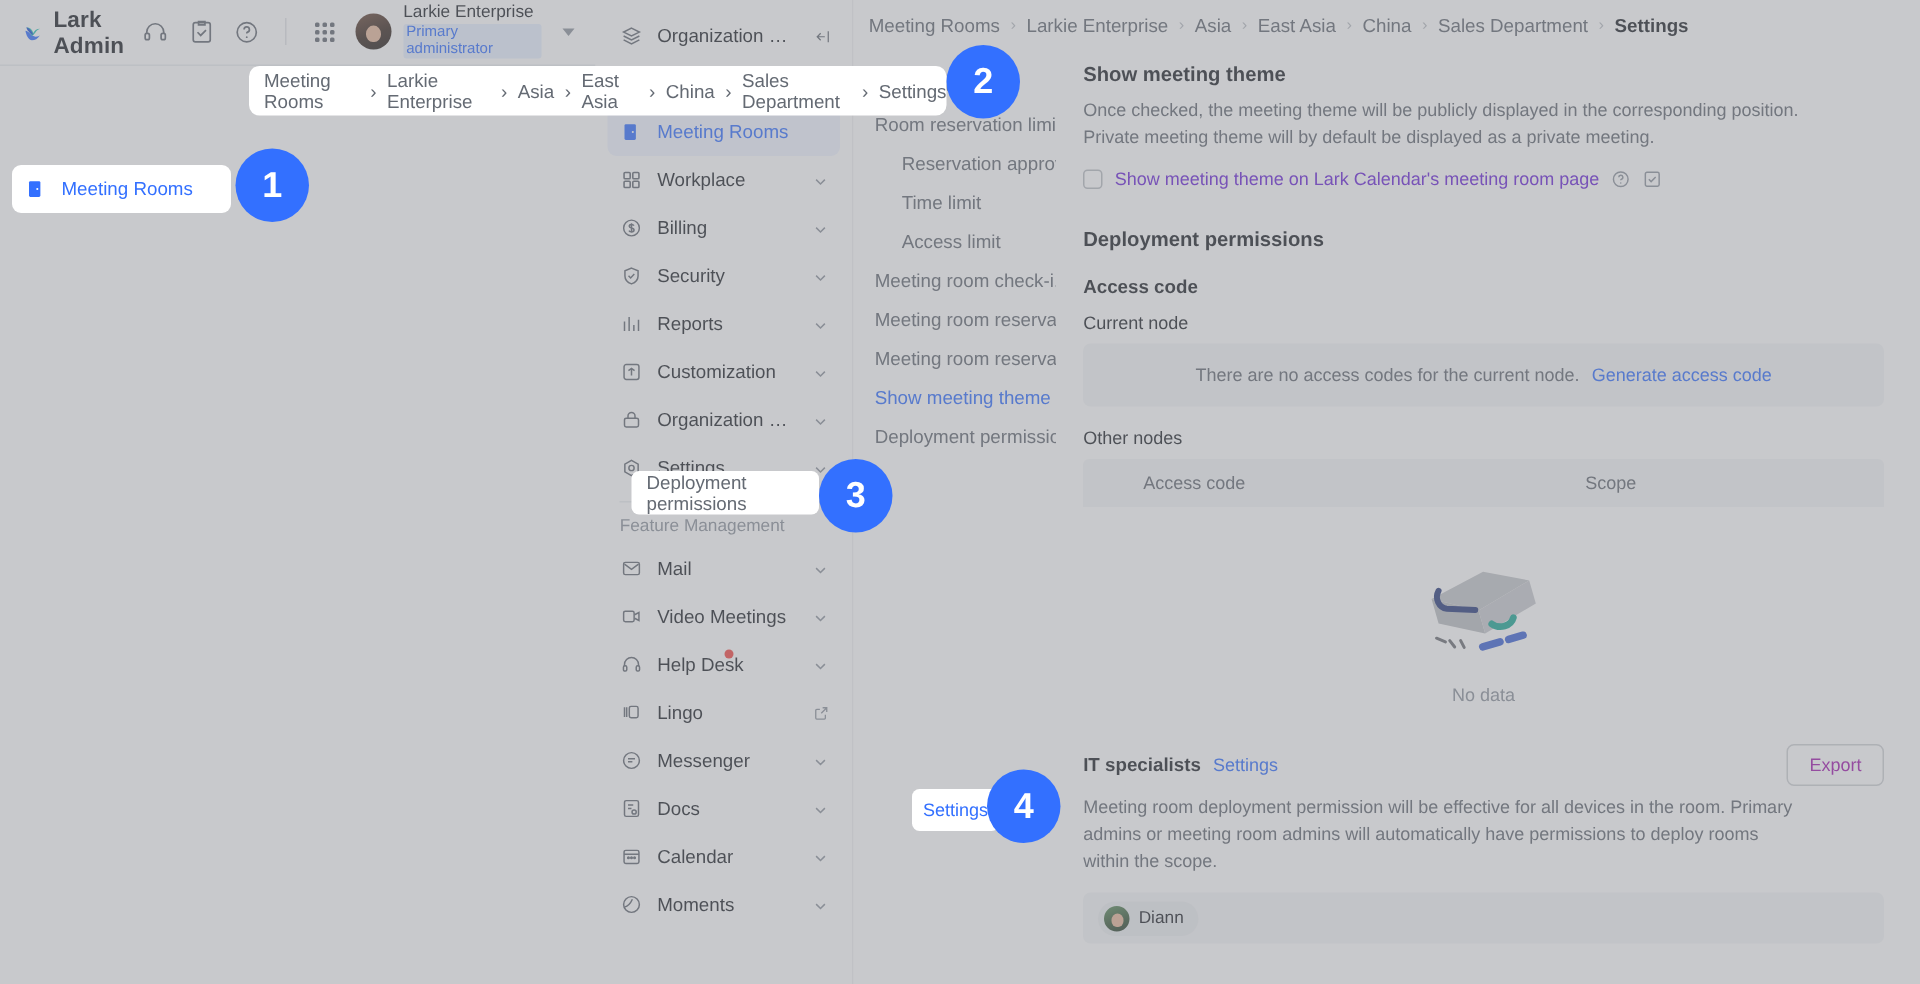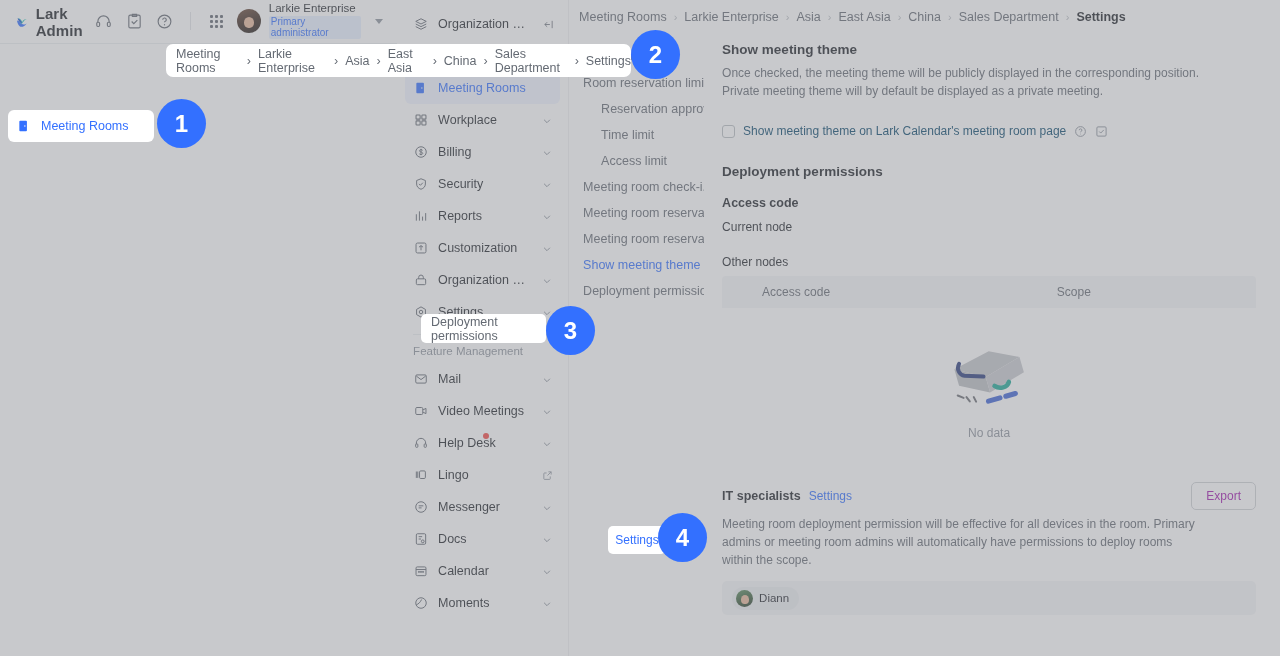--- a/index.html
+++ b/index.html
@@ -80,21 +80,21 @@
   .panel { flex: 1; display: flex; min-height: 0; background: #fff; margin: 0; }
   .subnav { width: 135px; flex: 0 0 135px; padding: 10px 0 0 0; }
   .sub-item { font-size: 12.5px; color: #646a73; height: 26px; display: flex; align-items: center;
               padding-left: 14px; white-space: nowrap; overflow: hidden; text-overflow: ellipsis; }
   .sub-item.indent { padding-left: 32px; }
   .sub-item.active { color: #3370ff; }
 
   .main { flex: 1; min-width: 0; padding: 8px 24px 0 18px; overflow: hidden; }
   .h-sec { font-size: 13.5px; font-weight: 700; color: #1f2329; margin-bottom: 7px; }
   .p-desc { font-size: 12px; color: #646a73; line-height: 18px; max-width: 480px; }
-  .check-row { display: flex; align-items: center; gap: 8px; margin-top: 24px; font-size: 12px; color: #0c4a6e; }
+  .check-row { display: flex; align-items: center; gap: 8px; margin-top: 12px; font-size: 12px; color: #6d28d9; }
   .cbox { width: 13px; height: 13px; border: 1px solid #bbbfc4; border-radius: 3px; background: #fff; flex:0 0 13px; }
   .mini-icon { width: 13px; height: 13px; color: #8f959e; }
 
   .sec-gap { height: 26px; }
   .h-sub { font-size: 12.5px; font-weight: 700; color: #1f2329; margin-bottom: 10px; }
   .lbl-min { font-size: 12px; color: #1f2329; margin-bottom: 7px; }
   .empty-code-box {
     background: #f5f6f7; border-radius: 5px; height: 42px;
     display: flex; align-items: center; justify-content: center; gap: 8px;
     font-size: 12px; color: #646a73;
@@ -102,21 +102,21 @@
   .link { color: #3370ff; cursor: pointer; }
   .tbl-head {
     background: #f5f6f7; height: 32px; display: flex; align-items: center;
     border-radius: 4px 4px 0 0; font-size: 12px; color: #646a73;
   }
   .tbl-head div { flex: 1; padding-left: 6px; }
   .tbl-head div:first-child { flex: 1.45; padding-left: 40px; }
   .empty-wrap { display: flex; flex-direction: column; align-items: center; justify-content: center; padding-top: 22px; }
   .empty-txt { font-size: 12px; color: #8f959e; margin-top: 8px; }
 
-  .it-row { display: flex; align-items: center; gap: 8px; margin-top: 42px; }
+  .it-row { display: flex; align-items: center; gap: 8px; margin-top: 26px; }
   .it-title { font-size: 12.5px; font-weight: 700; color: #1f2329; }
   .it-settings { font-size: 12px; color: #3370ff; }
   .export-btn {
     margin-left: auto; border: 1px solid #d0d3d6; background: #fff; border-radius: 5px;
     height: 28px; padding: 0 14px; font-size: 12px; color: #a21caf;
     display: flex; align-items: center;
   }
   .member-box { background: #f5f6f7; border-radius: 5px; height: 34px; display: flex; align-items: center; padding: 0 10px; margin-top: 12px; }
   .chip { display: flex; align-items: center; gap: 6px; background: #eceef1; border-radius: 12px; padding: 3px 10px 3px 4px; }
   .chip-av { width: 17px; height: 17px; border-radius: 50%;
@@ -556,20 +556,24 @@
                     <path d="M7.8 12l2.8 2.9 5.6-5.8"></path>
                 </svg>
               </span>
             </div>
 
             <div class="sec-gap"></div>
             <div class="h-sec">Deployment permissions</div>
             <div style="height:10px"></div>
             <div class="h-sub">Access code</div>
             <div class="lbl-min">Current node</div>
+            <div class="empty-code-box">
+              <span>There are no access codes for the current node.</span>
+              <span class="link">Generate access code</span>
+            </div>
             <div style="height:14px"></div>
             <div class="lbl-min">Other nodes</div>
             <div class="tbl-head">
               <div>Access code</div>
               <div>Scope</div>
             </div>
 
             <div class="empty-wrap">
               <svg width="108" height="88" viewBox="0 0 108 88">
                 <g transform="rotate(-16 54 44)">

